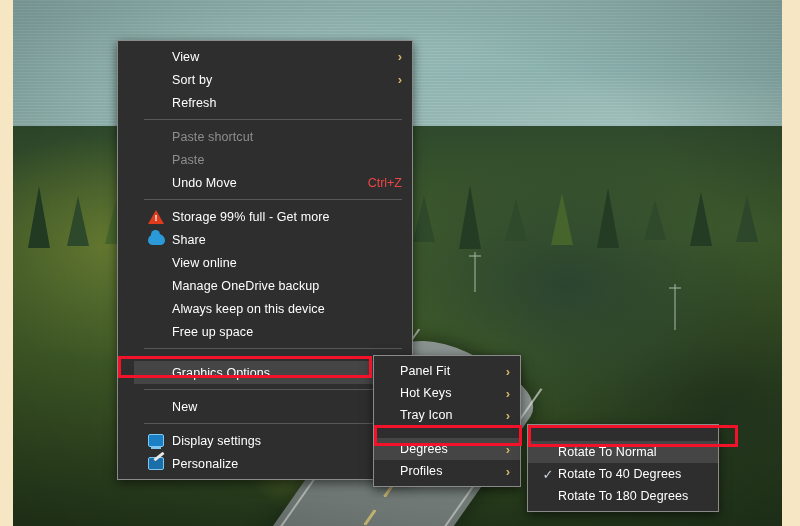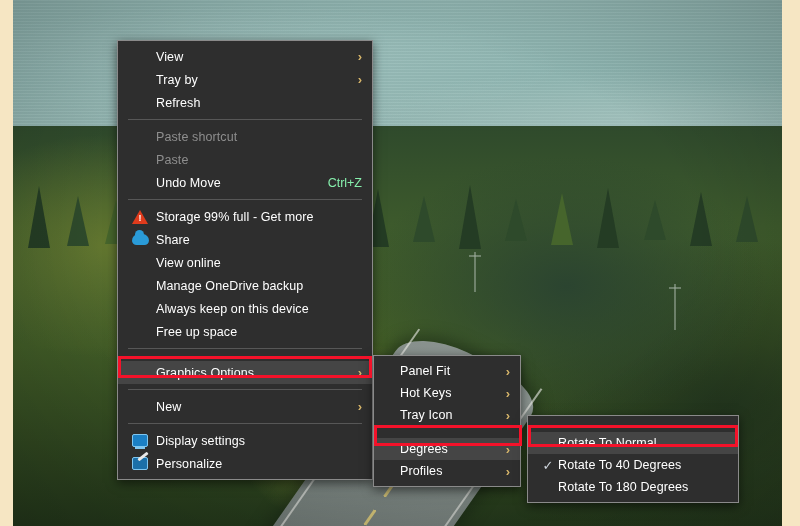--- a/index.html
+++ b/index.html
@@ -114,21 +114,21 @@
     padding: 0 10px 0 10px;
     white-space: nowrap;
     cursor: default;
   }
   .menu-item .ico {
     width: 20px; min-width: 20px; height: 16px;
     margin-right: 6px;
     display: flex; align-items: center; justify-content: center;
   }
   .menu-item .label { flex: 1 1 auto; letter-spacing: .1px; }
-  .menu-item .accel { color: #86efac; margin-left: 26px; }
+  .menu-item .accel { color: #ef4444; margin-left: 26px; }
   .menu-item .chev {
     margin-left: 20px;
     color: #d6b56a;
     font-size: 13px;
     line-height: 1;
     font-weight: 600;
   }
   .menu-item.disabled .label { color: #8e8e8e; }
   .menu-item.hover { background: #454545; margin-top: 12px; }
   .menu-sep {
@@ -137,32 +137,32 @@
     margin: 5px 10px 5px 10px;
   }
   .check {
     width: 20px; min-width: 20px;
     color: #cfd6dd; font-size: 13px;
     display: flex; align-items: center; justify-content: center;
   }
 
   
   #main-menu {
-    left: 117px; top: 40px; width: 256px;
+    left: 117px; top: 40px; width: 296px; padding-left: 16px;
   }
   #main-menu .menu-item { height: 23px; padding-left: 12px; }
   #main-menu .menu-item.noicon .label { padding-left: 26px; }
 
   #gfx-menu {
     left: 373px; top: 355px; width: 148px;
   }
   #gfx-menu .menu-item .label { padding-left: 16px; }
 
   #rot-menu {
-    left: 527px; top: 415px; width: 212px;
+    left: 527px; top: 424px; width: 192px;
   }
 
   
   .redbox {
     position: absolute;
     border: 3px solid #f4122a;
     z-index: 30;
     pointer-events: none;
   }
   #redbox-graphics-options { left: 118px; top: 356px; width: 254px; height: 22px; }
@@ -265,21 +265,21 @@
 
   <div class="wp-vignette"></div>
 </div>
 
 <div class="menu" id="main-menu">
     <div class="menu-item noicon">
       <span class="label">View</span>
       <span class="chev" style="margin-left: auto;">›</span>
     </div>
     <div class="menu-item noicon">
-      <span class="label">Tray by</span>
+      <span class="label">Sort by</span>
       <span class="chev" style="margin-left: auto;">›</span>
     </div>
     <div class="menu-item noicon">
       <span class="label">Refresh</span>
     </div>
     <div class="menu-sep"></div>
     <div class="menu-item disabled noicon">
       <span class="label">Paste shortcut</span>
     </div>
     <div class="menu-item disabled noicon">

